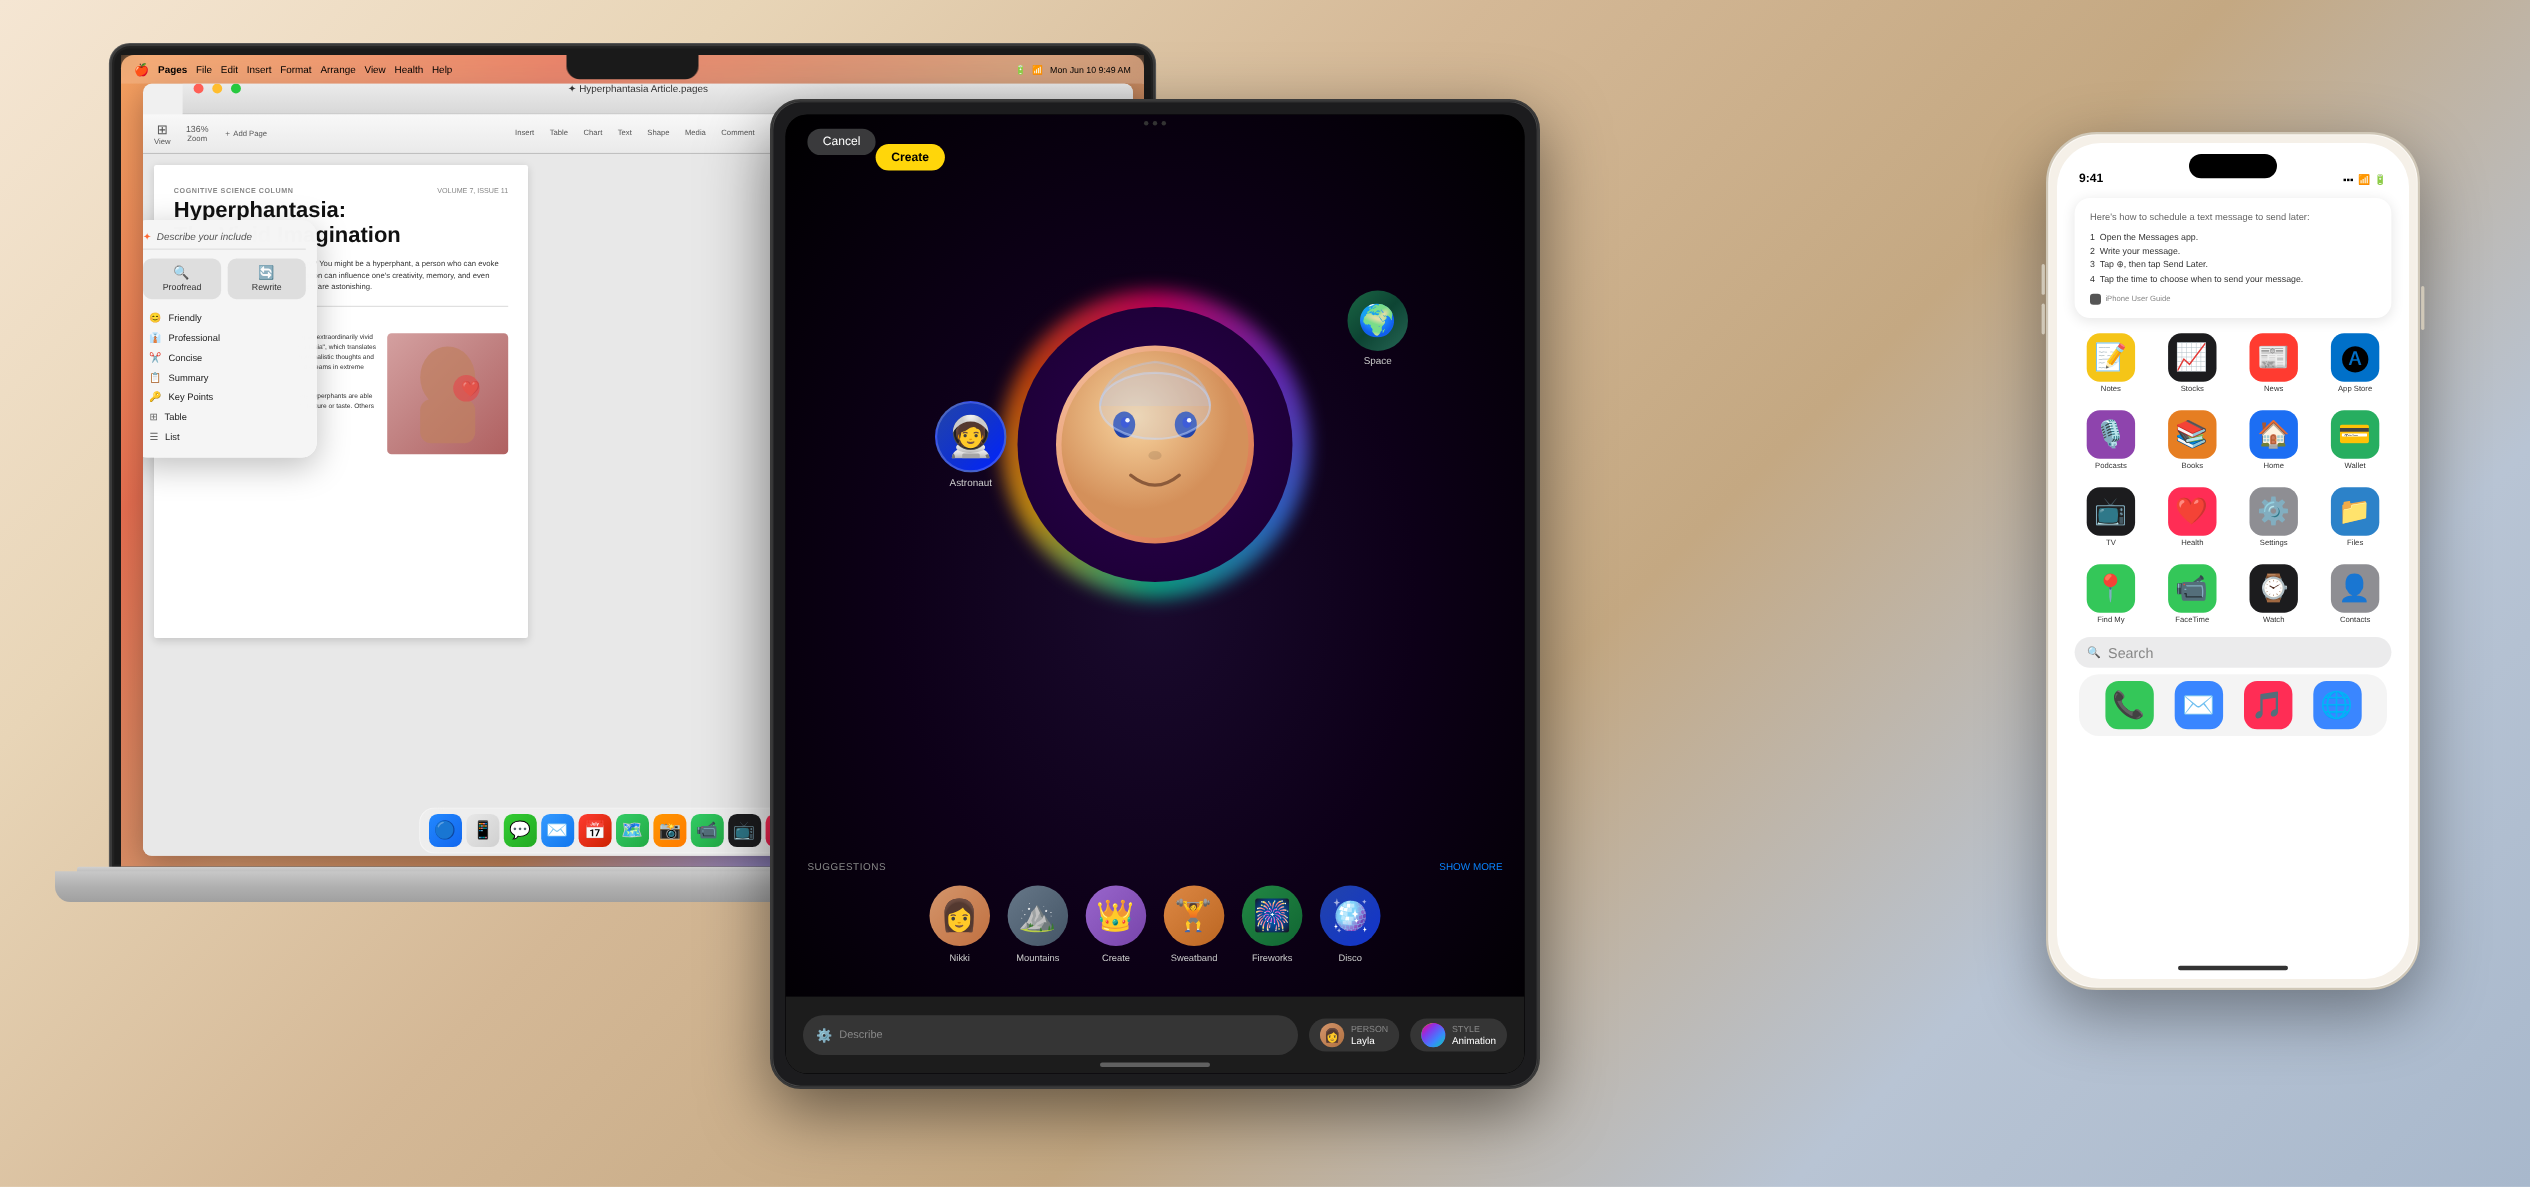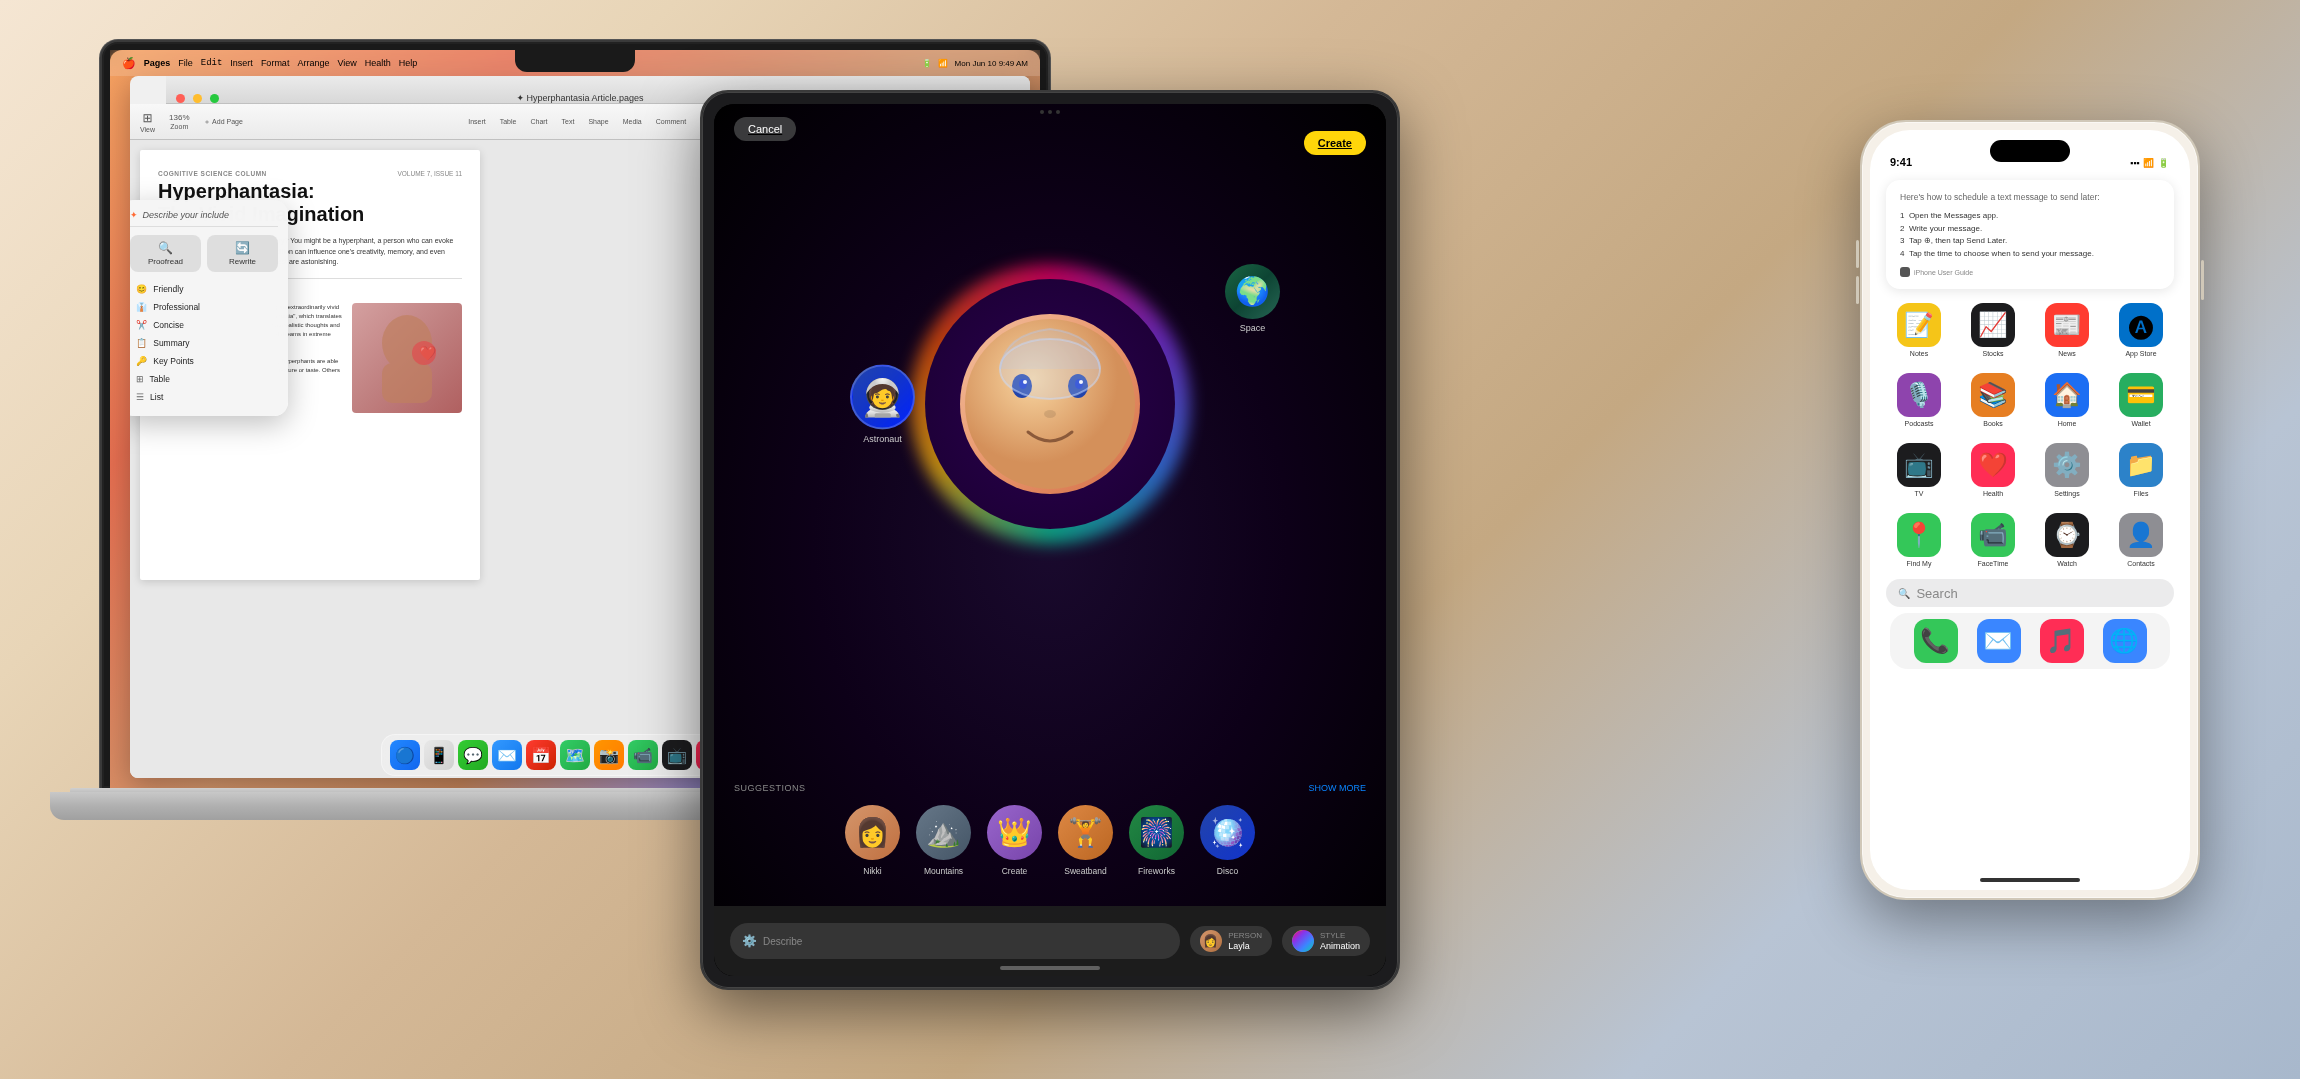--- a/index.html
+++ b/index.html
@@ -132,21 +132,21 @@
       background: #f0f0f0;
       border-radius: 8px;
       box-shadow: 0 8px 30px rgba(0,0,0,0.3);
       overflow: hidden;
     }
 
     .pages-titlebar {
       height: 28px;
       background: linear-gradient(180deg, #ebebeb, #d8d8d8);
       display: flex;
-      align-items: flex-end;
+      align-items: flex-start;
       padding: 0 10px;
       gap: 8px;
       border-bottom: 1px solid #c0c0c0;
       margin-left: 36px;
     }
 
     .traffic-light {
       width: 9px;
       height: 9px;
       border-radius: 50%;
@@ -473,24 +473,22 @@
     }
 
     .genmoji-topbar {
       position: absolute;
       top: 0;
       left: 0;
       right: 0;
       height: 50px;
       display: flex;
       align-items: center;
-      justify-content: space-between;
       padding: 0 20px;
       z-index: 10;
-      text-decoration: underline;
     }
 
     .genmoji-cancel-btn {
       background: #3a3a3c;
       color: #fff;
       border: none;
       border-radius: 20px;
       padding: 6px 14px;
       font-size: 11px;
       cursor: pointer;
@@ -988,21 +986,21 @@
   <div class="macbook">
     <div class="macbook-screen-outer">
       <div class="macbook-screen-inner">
         <div class="notch"></div>
 
         <div class="mac-menubar">
           <div class="mac-menubar-left">
             <span class="apple-logo">🍎</span>
             <span style="font-weight:600;font-size:9px;">Pages</span>
             <span style="font-size:9px;">File</span>
-            <span style="font-size:9px;font-family:Liberation Mono, monospace;">Edit</span>
+            <span style="font-size:9px;">Edit</span>
             <span style="font-size:9px;">Insert</span>
             <span style="font-size:9px;">Format</span>
             <span style="font-size:9px;">Arrange</span>
             <span style="font-size:9px;">View</span>
             <span style="font-size:9px;">Health</span>
             <span style="font-size:9px;">Help</span>
           </div>
           <div class="mac-menubar-right">
             <span>🔋</span>
             <span>📶</span>

